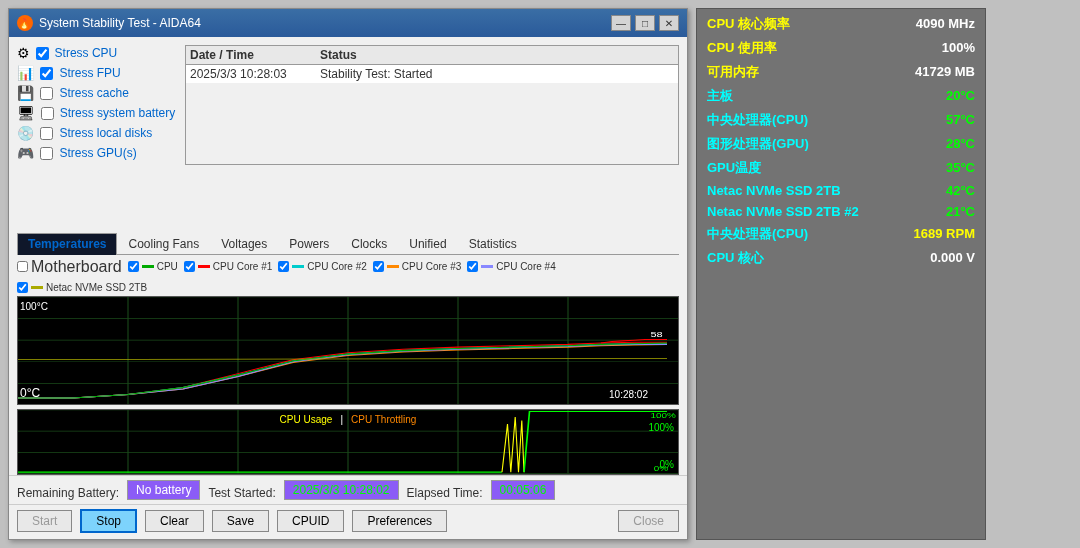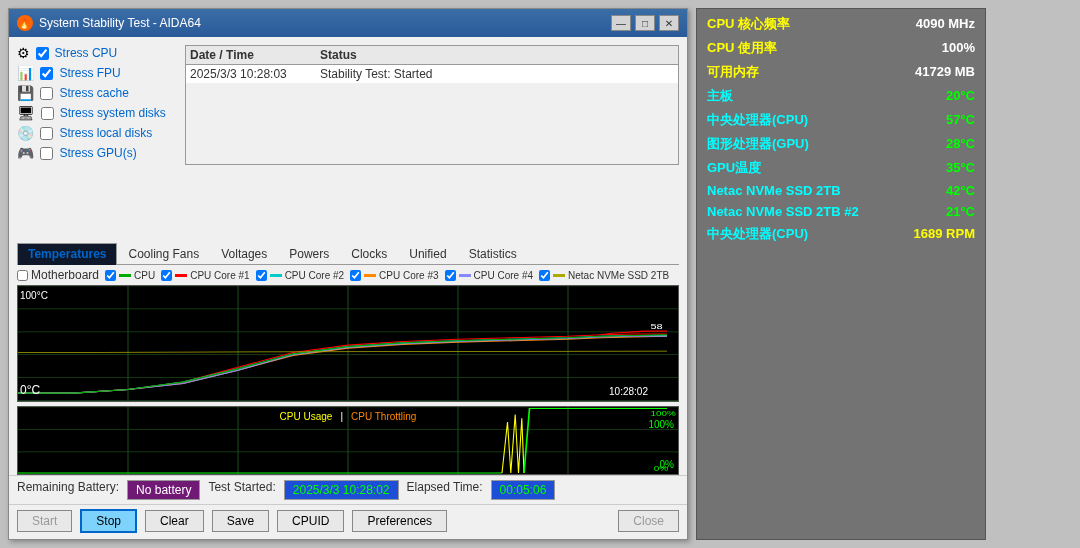--- a/index.html
+++ b/index.html
@@ -270,45 +270,45 @@
       right: 30px;
       color: white;
       font-size: 10px;
     }
 
     
     .status-bar {
       flex-shrink: 0;
       padding: 4px 8px;
       display: flex;
-      align-items: flex-start;
+      align-items: flex-end;
       gap: 8px;
       border-top: 1px solid #ccc;
       font-size: 12px;
     }
 
     .status-label {
       color: #333;
       white-space: nowrap;
     }
 
     .status-value {
       padding: 2px 8px;
       font-size: 12px;
       border: 1px solid #999;
       white-space: nowrap;
     }
 
     .status-value.no-battery {
-      background: #701a75;
+      background: #8b5cf6;
       color: white;
     }
 
     .status-value.green-bg {
-      background: #1d4ed8;
+      background: #8b5cf6;
       color: #00ff00;
       font-size: 12px;
     }
 
     
     .button-bar {
       flex-shrink: 0;
       padding: 4px 8px 6px;
       display: flex;
       align-items: center;
@@ -442,21 +442,21 @@
 
       <div class="stress-item">
         <span style="font-size:14px;">💾</span>
         <input type="checkbox" style="">
         <span class="stress-label">Stress cache</span>
       </div>
 
       <div class="stress-item">
         <span style="font-size:14px;">🖥</span>
         <input type="checkbox" style="">
-        <span class="stress-label">Stress system disks</span>
+        <span class="stress-label">Stress system battery</span>
       </div>
 
       <div class="stress-item">
         <span style="font-size:14px;">💿</span>
         <input type="checkbox" style="">
         <span class="stress-label">Stress local disks</span>
       </div>
 
       <div class="stress-item">
         <span style="font-size:14px;">🎮</span>
@@ -488,21 +488,21 @@
       <div class="tab-item">Powers</div>
       <div class="tab-item">Clocks</div>
       <div class="tab-item">Unified</div>
       <div class="tab-item">Statistics</div>
     </div>
   </div>
 
   <div style="padding: 3px 8px; display: flex; align-items: center; gap: 6px; flex-wrap: wrap;">
     <div class="legend-item">
       <input type="checkbox" class="legend-checkbox" style="">
-      <span style="font-size:12px; color:#333;">Motherboard</span>
+      <span style="font-size:16px; color:#333;">Motherboard</span>
     </div>
     <div class="legend-item">
       <input type="checkbox" class="legend-checkbox" checked="" style="">
       <div class="legend-color" style="background:#00aa00;"></div>
       <span style="font-size:10px; color:#333;">CPU</span>
     </div>
     <div class="legend-item">
       <input type="checkbox" class="legend-checkbox" checked="" style="">
       <div class="legend-color" style="background:#ff0000;"></div>
       <span style="font-size:10px; color:#333;">CPU Core #1</span>
@@ -658,14 +658,18 @@
     <span class="stat-value green">42°C</span>
   </div>
   <div class="stat-row">
     <span class="stat-name cyan">Netac NVMe SSD 2TB #2</span>
     <span class="stat-value green">21°C</span>
   </div>
   <div class="stat-row">
     <span class="stat-name cyan">中央处理器(CPU)</span>
     <span class="stat-value yellow">1689 RPM</span>
   </div>
+  <div class="stat-row">
+    <span class="stat-name cyan">CPU 核心</span>
+    <span class="stat-value white">0.000 V</span>
+  </div>
 
 </div>
 
 </body></html>

